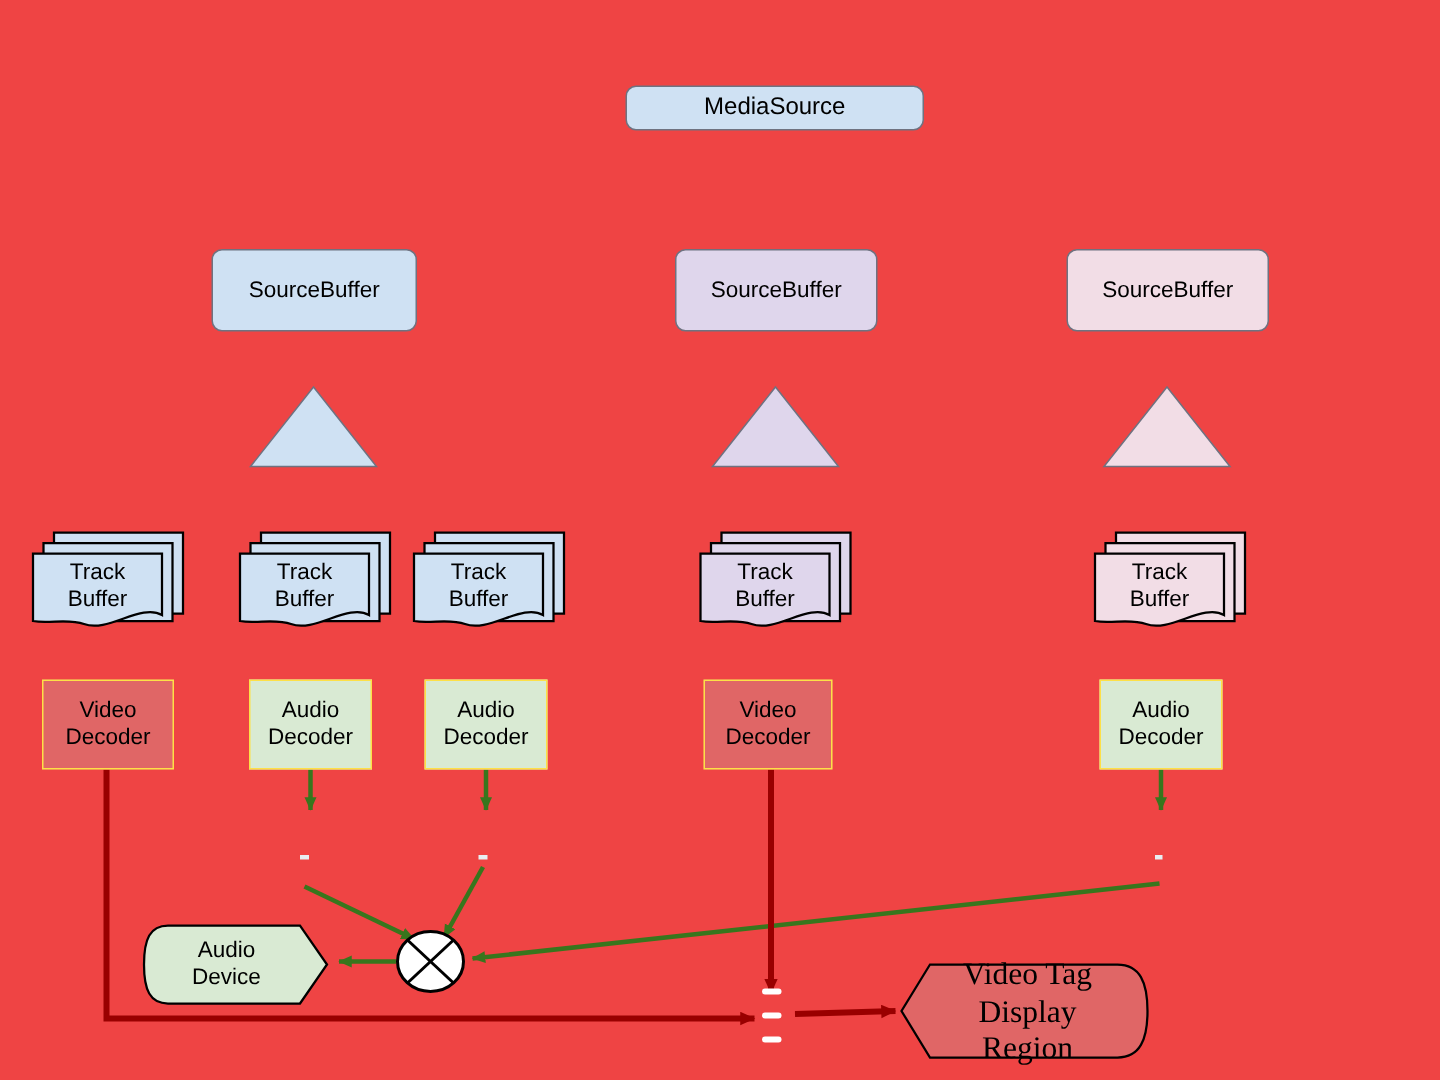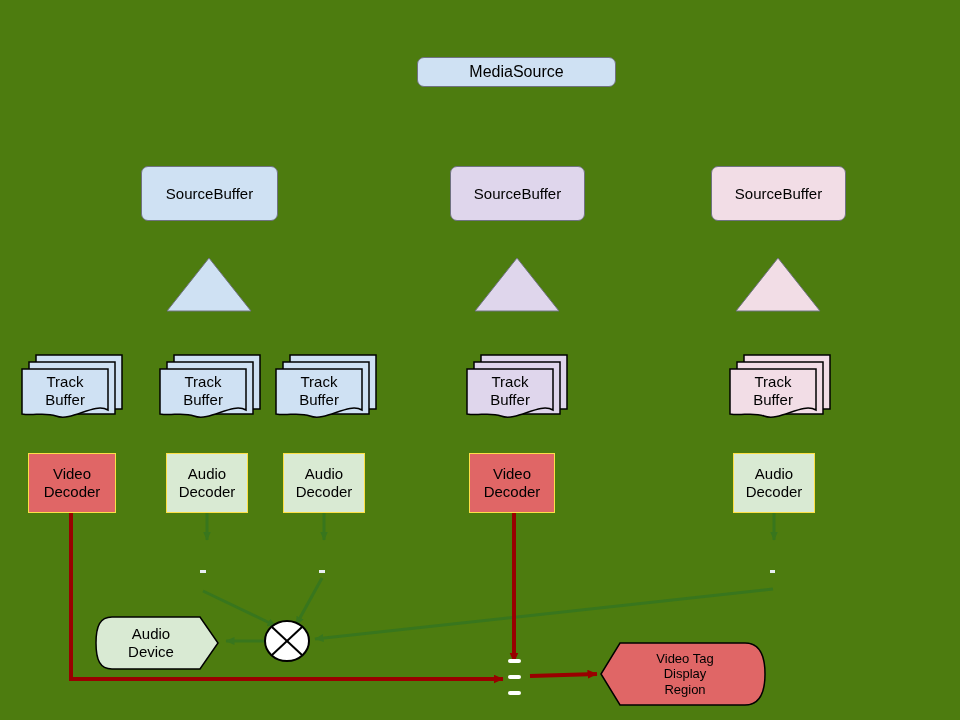--- a/index.html
+++ b/index.html
@@ -5,21 +5,21 @@
 <style>
   html, body {
     margin: 0;
     padding: 0;
     background: #000000;
   }
   #stage {
     position: relative;
     width: 960px;
     height: 720px;
-    background: #4d7c0f;
+    background: #ef4444;
     overflow: hidden;
     font-family: "Liberation Sans", sans-serif;
   }
   #svg-layer {
     position: absolute;
     left: 0;
     top: 0;
     width: 960px;
     height: 720px;
   }
@@ -221,19 +221,19 @@
   <div class="node sharp-box label-2line" style="left:733px;top:453px;width:82px;height:60px;background:#d9ead3;font-size:15px;">
     <span>Audio
 Decoder</span>
   </div>
 
   <div class="node label-2line" style="left:96px;top:617px;width:110px;height:52px;font-size:15px;">
     <span>Audio
 Device</span>
   </div>
 
-  <div class="node label-2line" style="left:615px;top:643px;width:140px;height:62px;font-size:13px;">
+  <div class="node label-2line" style="left:615px;top:643px;width:140px;height:62px;font-size:21px;font-family:Liberation Serif, serif;">
     <span>Video Tag
 Display
 Region</span>
   </div>
 
 </div>
 
 </body></html>

